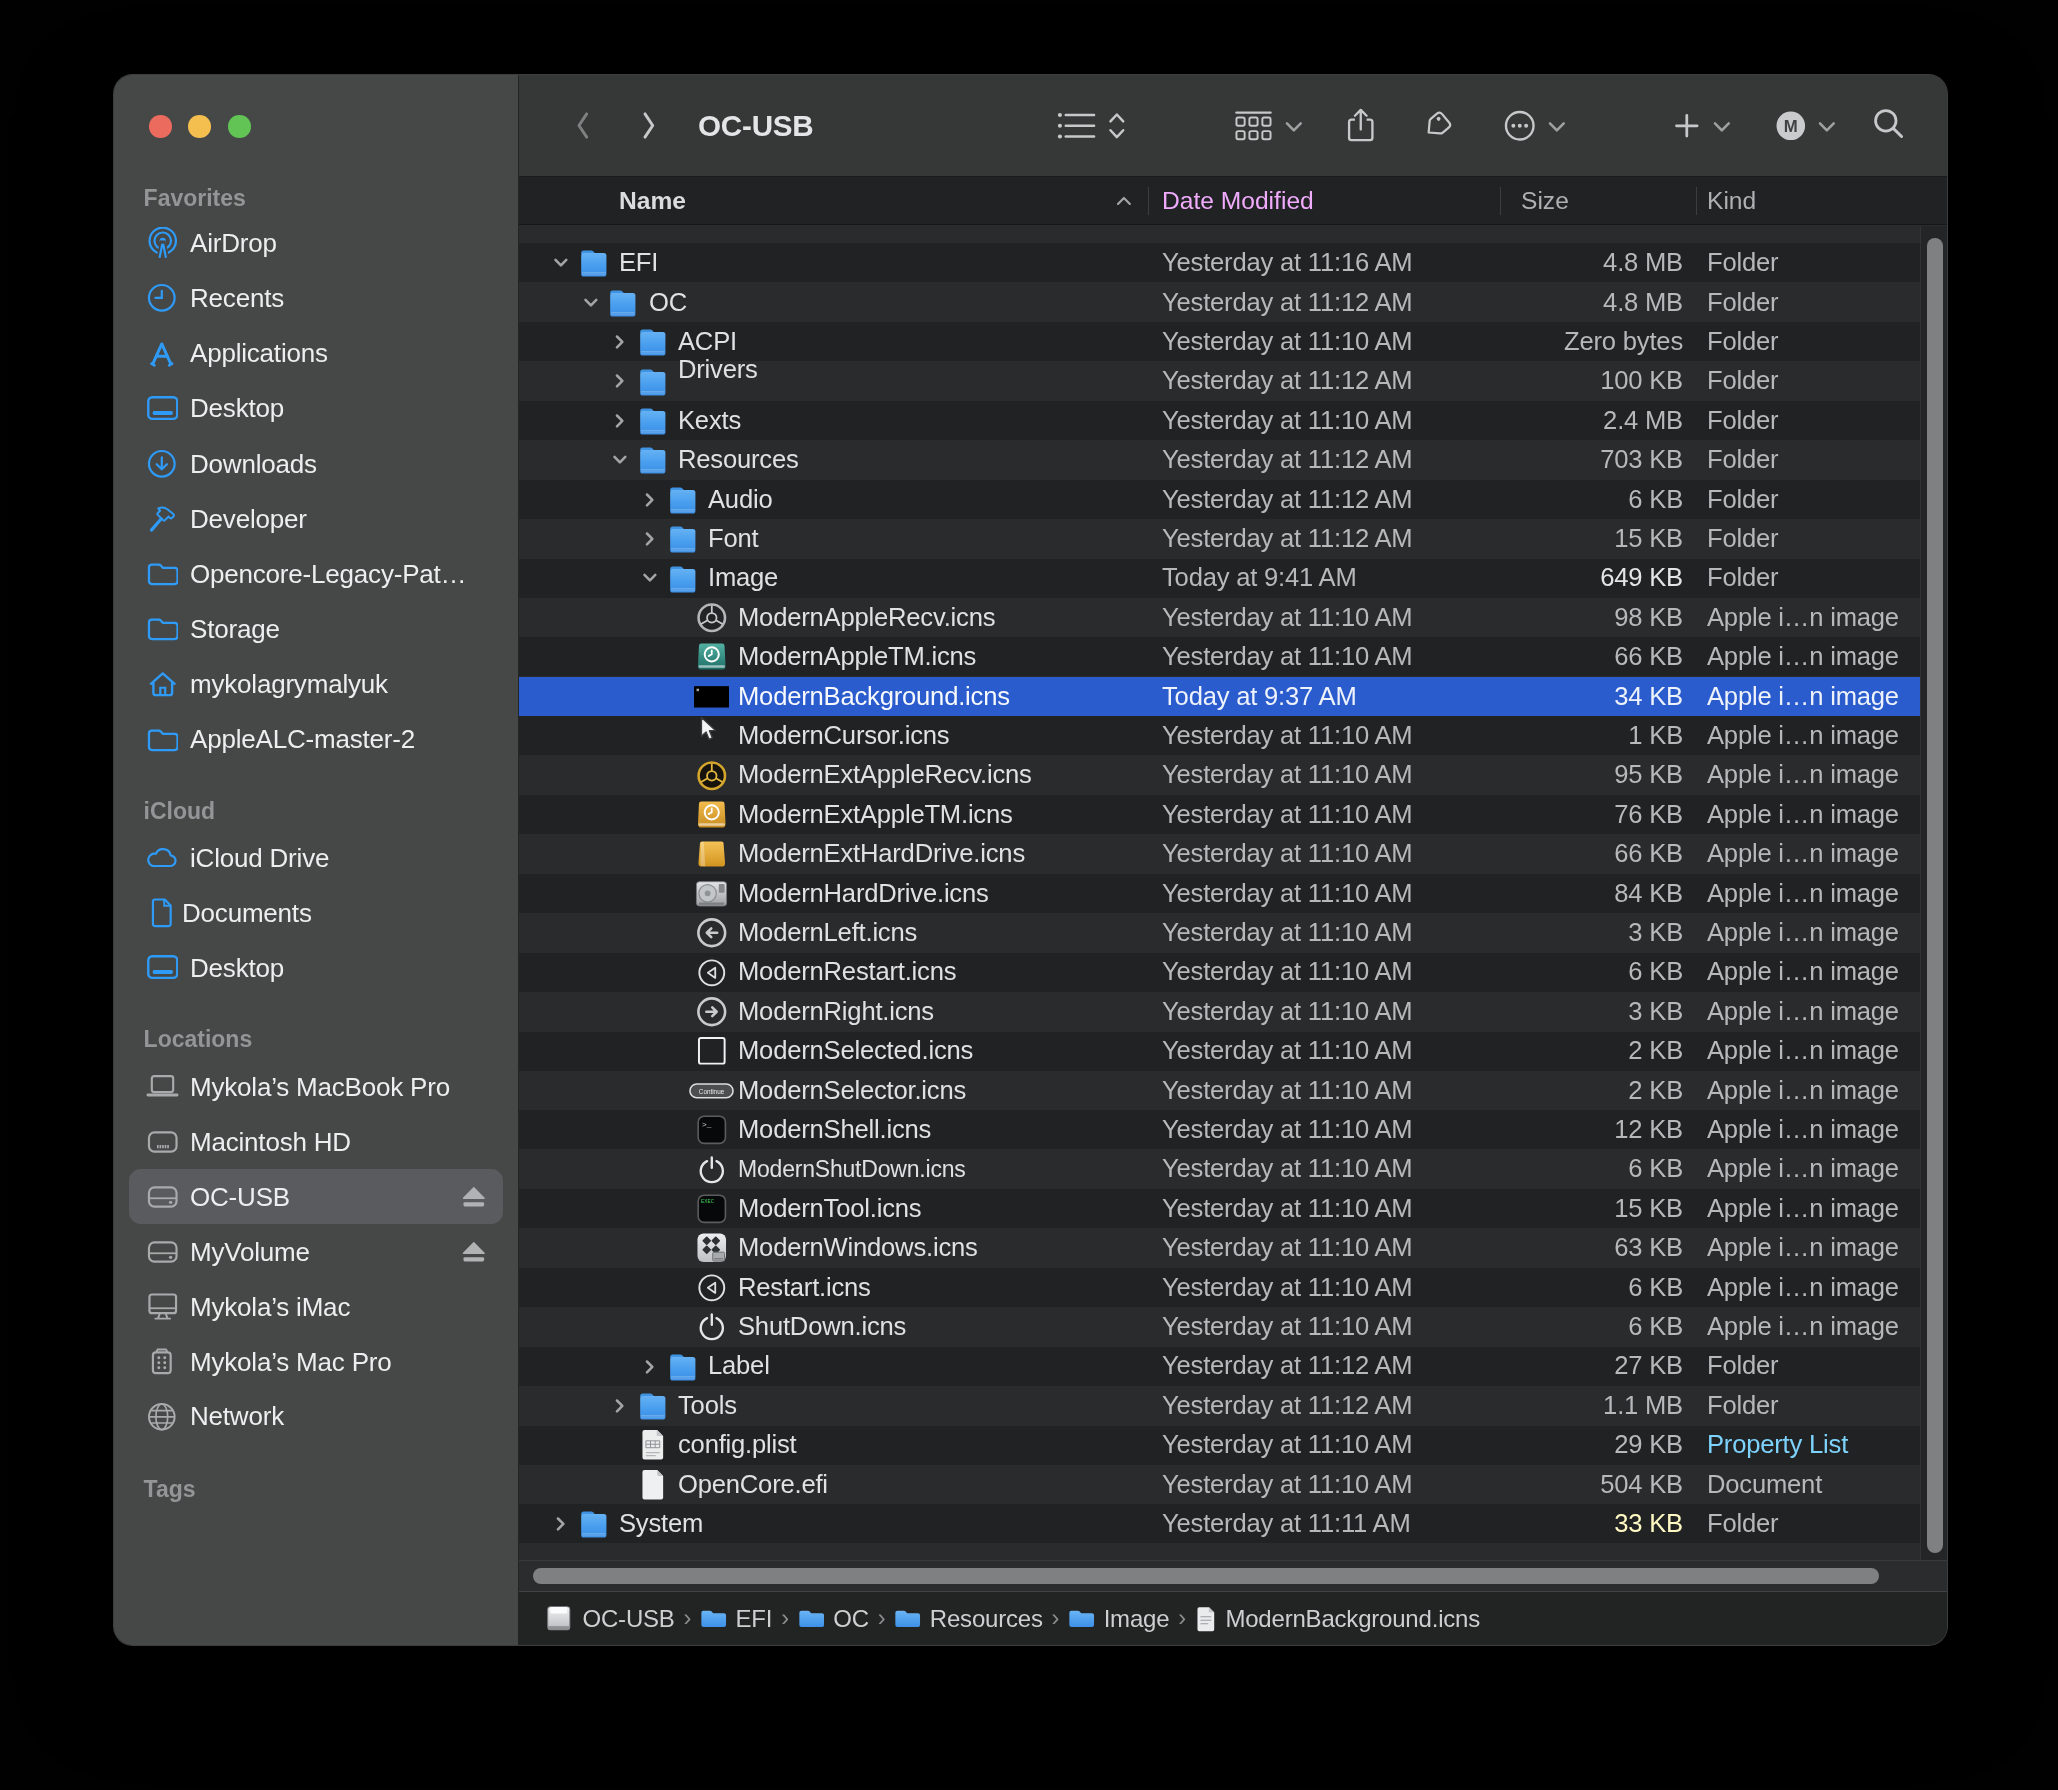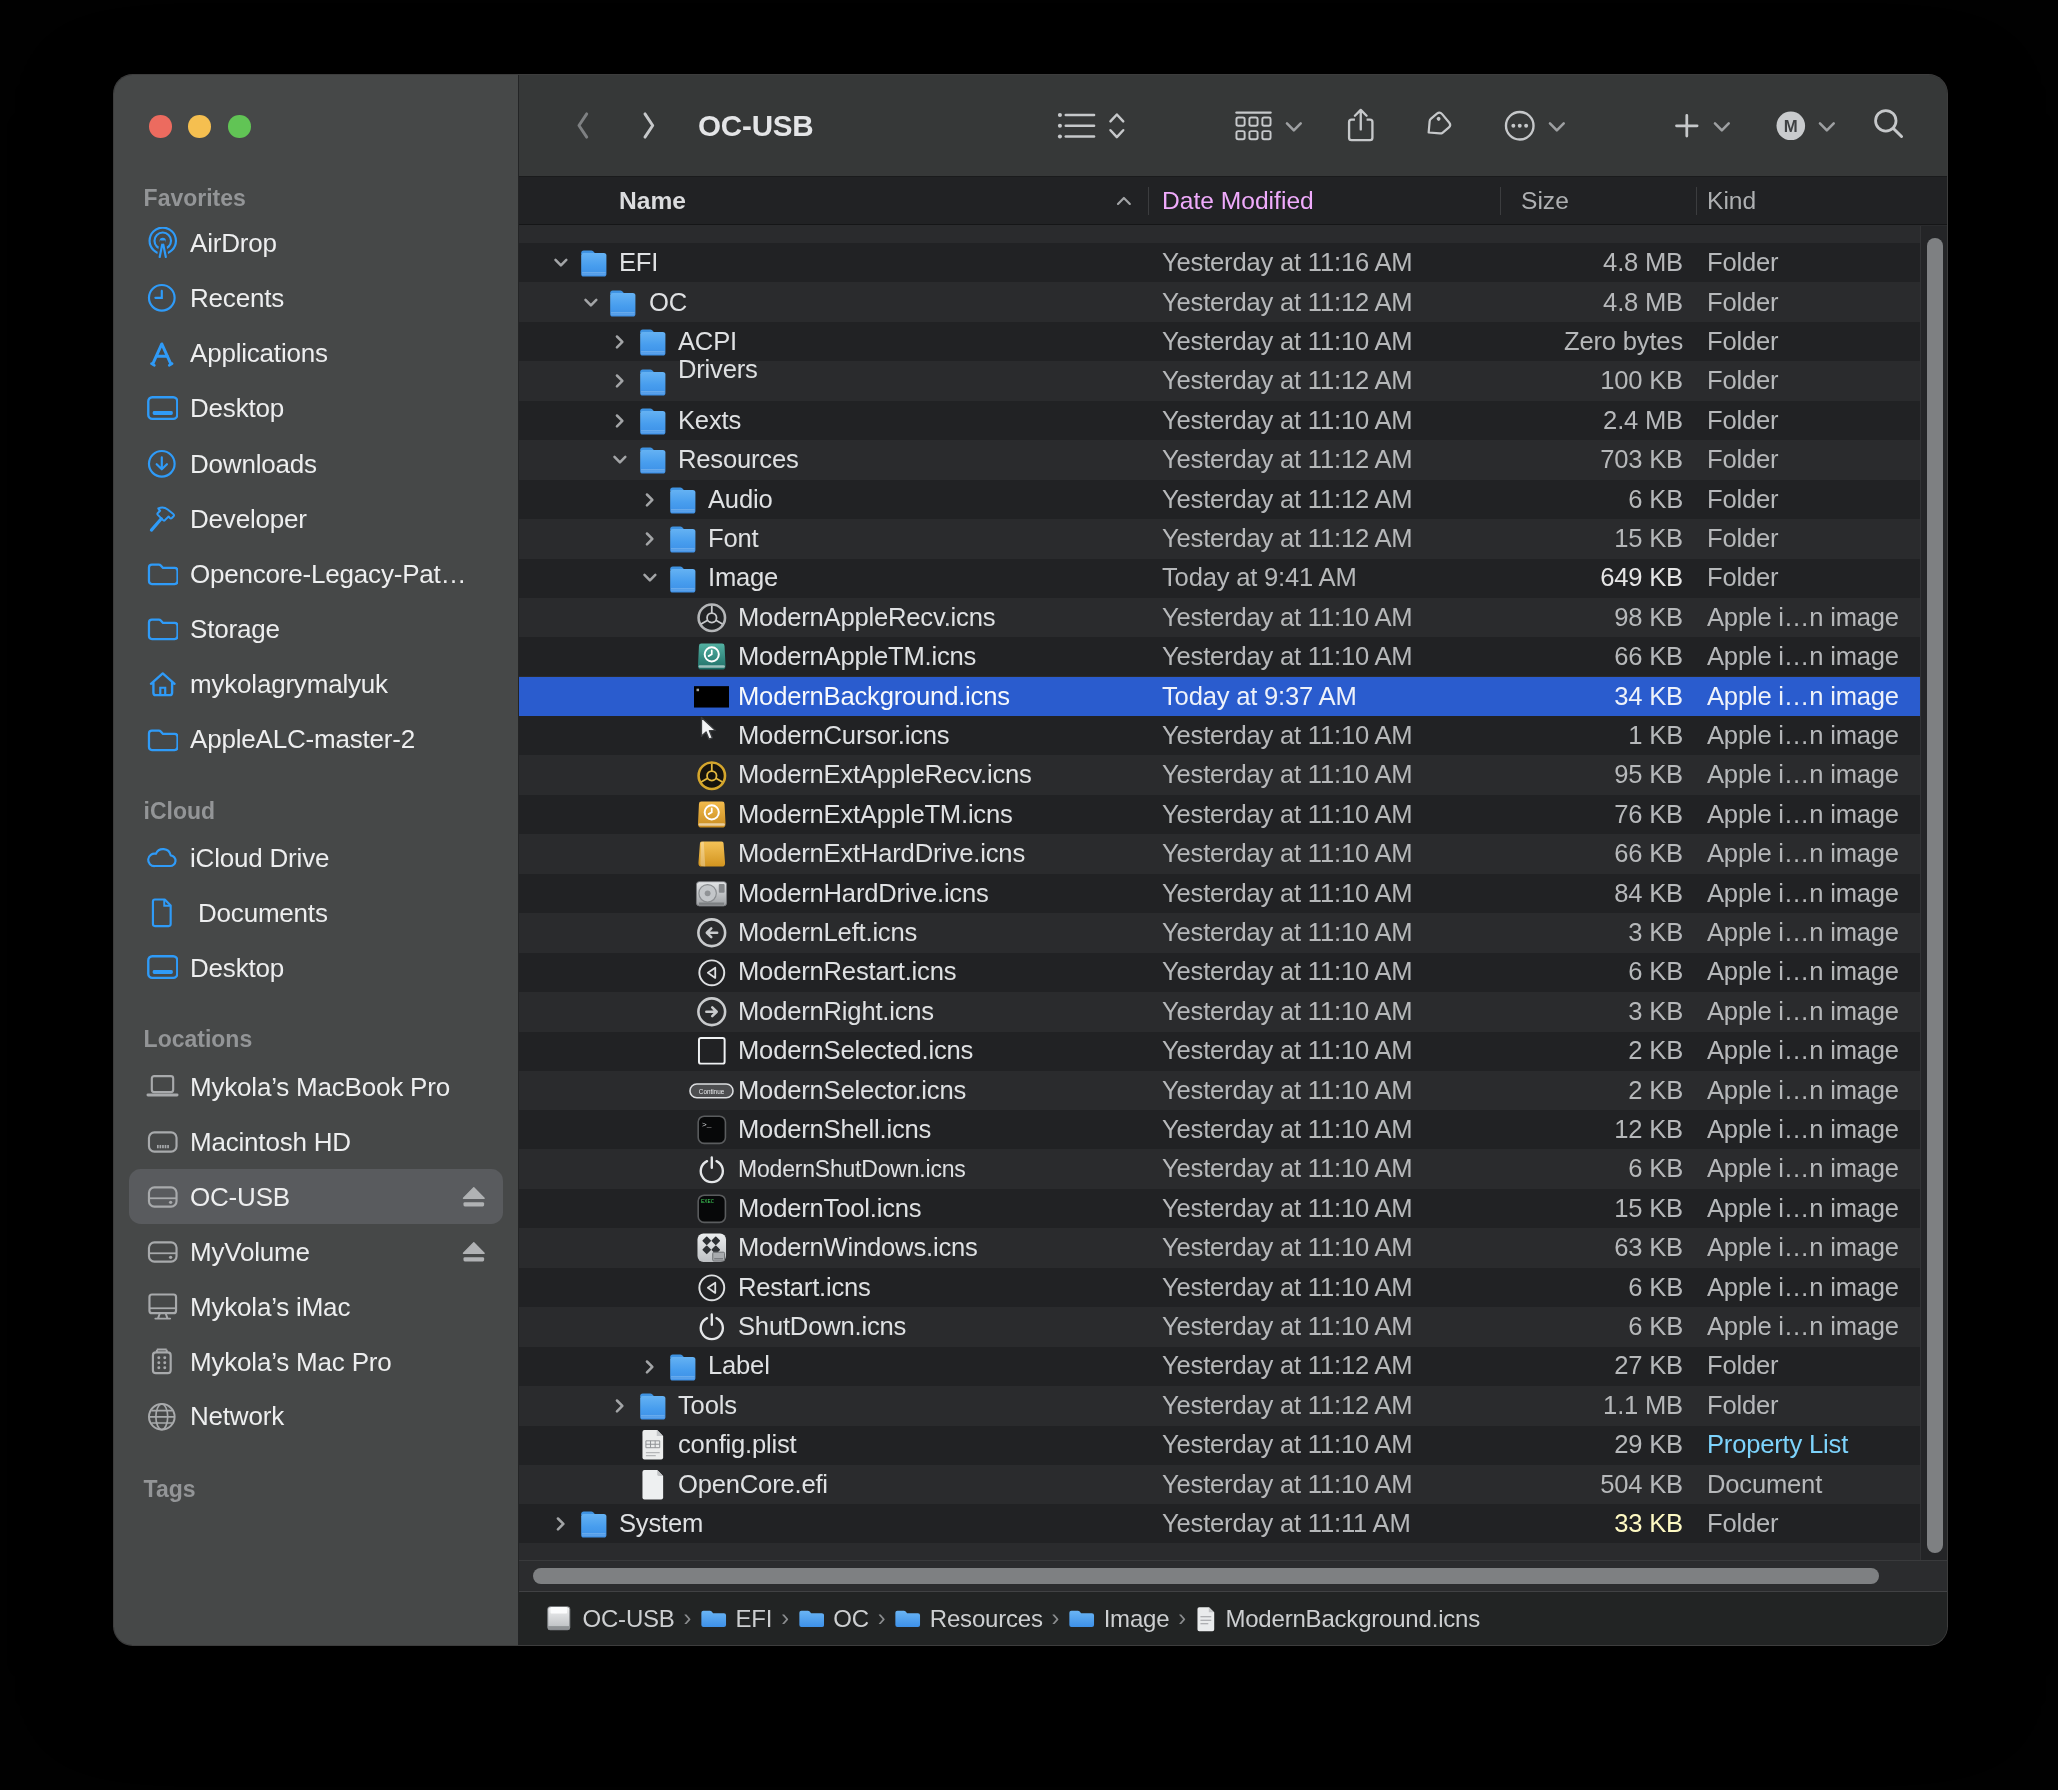--- a/index.html
+++ b/index.html
@@ -60,21 +60,21 @@
     <div class="vc sbtxt" style="left:76px;top:664px">AppleALC-master-2</div>
     <div class="vc sbhead" style="left:29.6px;top:736px">iCloud</div>
     <svg style="position:absolute;left:31.5px;top:771px;" width="33" height="23.6" viewBox="0 0 34 24">
       <path d="M9 20.5 a6.4 6.4 0 1 1 1.2-12.6 a8 8 0 0 1 15.2 1.6 a5.4 5.4 0 0 1 -.9 10.9 z" fill="none" stroke="#2f9bf8" stroke-width="2.2" stroke-linejoin="round"></path>
     </svg>
     <div class="vc sbtxt" style="left:76px;top:783px">iCloud Drive</div>
     <svg style="position:absolute;left:35px;top:823px;" width="25.6" height="29.6" viewBox="0 0 26 30">
       <path d="M4 3.5 q0-2 2-2 h10 l6 6 v19 q0 2-2 2 H6 q-2 0-2-2 z" fill="none" stroke="#2f9bf8" stroke-width="2.2" stroke-linejoin="round"></path>
       <path d="M15.5 1.8 v6 h6" fill="none" stroke="#2f9bf8" stroke-width="2"></path>
     </svg>
-    <div class="vc sbtxt" style="left:84px;top:838px">Documents</div>
+    <div class="vc sbtxt" style="left:68px;top:838px">Documents</div>
     <svg style="position:absolute;left:32.5px;top:880px;" width="31.5" height="25.6" viewBox="0 0 32 26">
       <rect x="1.3" y="1.3" width="29.4" height="22" rx="4" fill="none" stroke="#2f9bf8" stroke-width="2.4"></rect>
       <rect x="5.8" y="15.2" width="20.4" height="4.2" rx="1.5" fill="#2f9bf8"></rect>
     </svg>
     <div class="vc sbtxt" style="left:76px;top:893px">Desktop</div>
     <div class="vc sbhead" style="left:29.6px;top:964px">Locations</div>
     <svg style="position:absolute;left:31.5px;top:999px;" width="33" height="25.6" viewBox="0 0 34 26">
       <rect x="6" y="2" width="22" height="16.5" rx="2.4" fill="none" stroke="#a8aaac" stroke-width="2.2"></rect>
       <path d="M2 21.5 h30" stroke="#a8aaac" stroke-width="3" stroke-linecap="round"></path>
     </svg>

